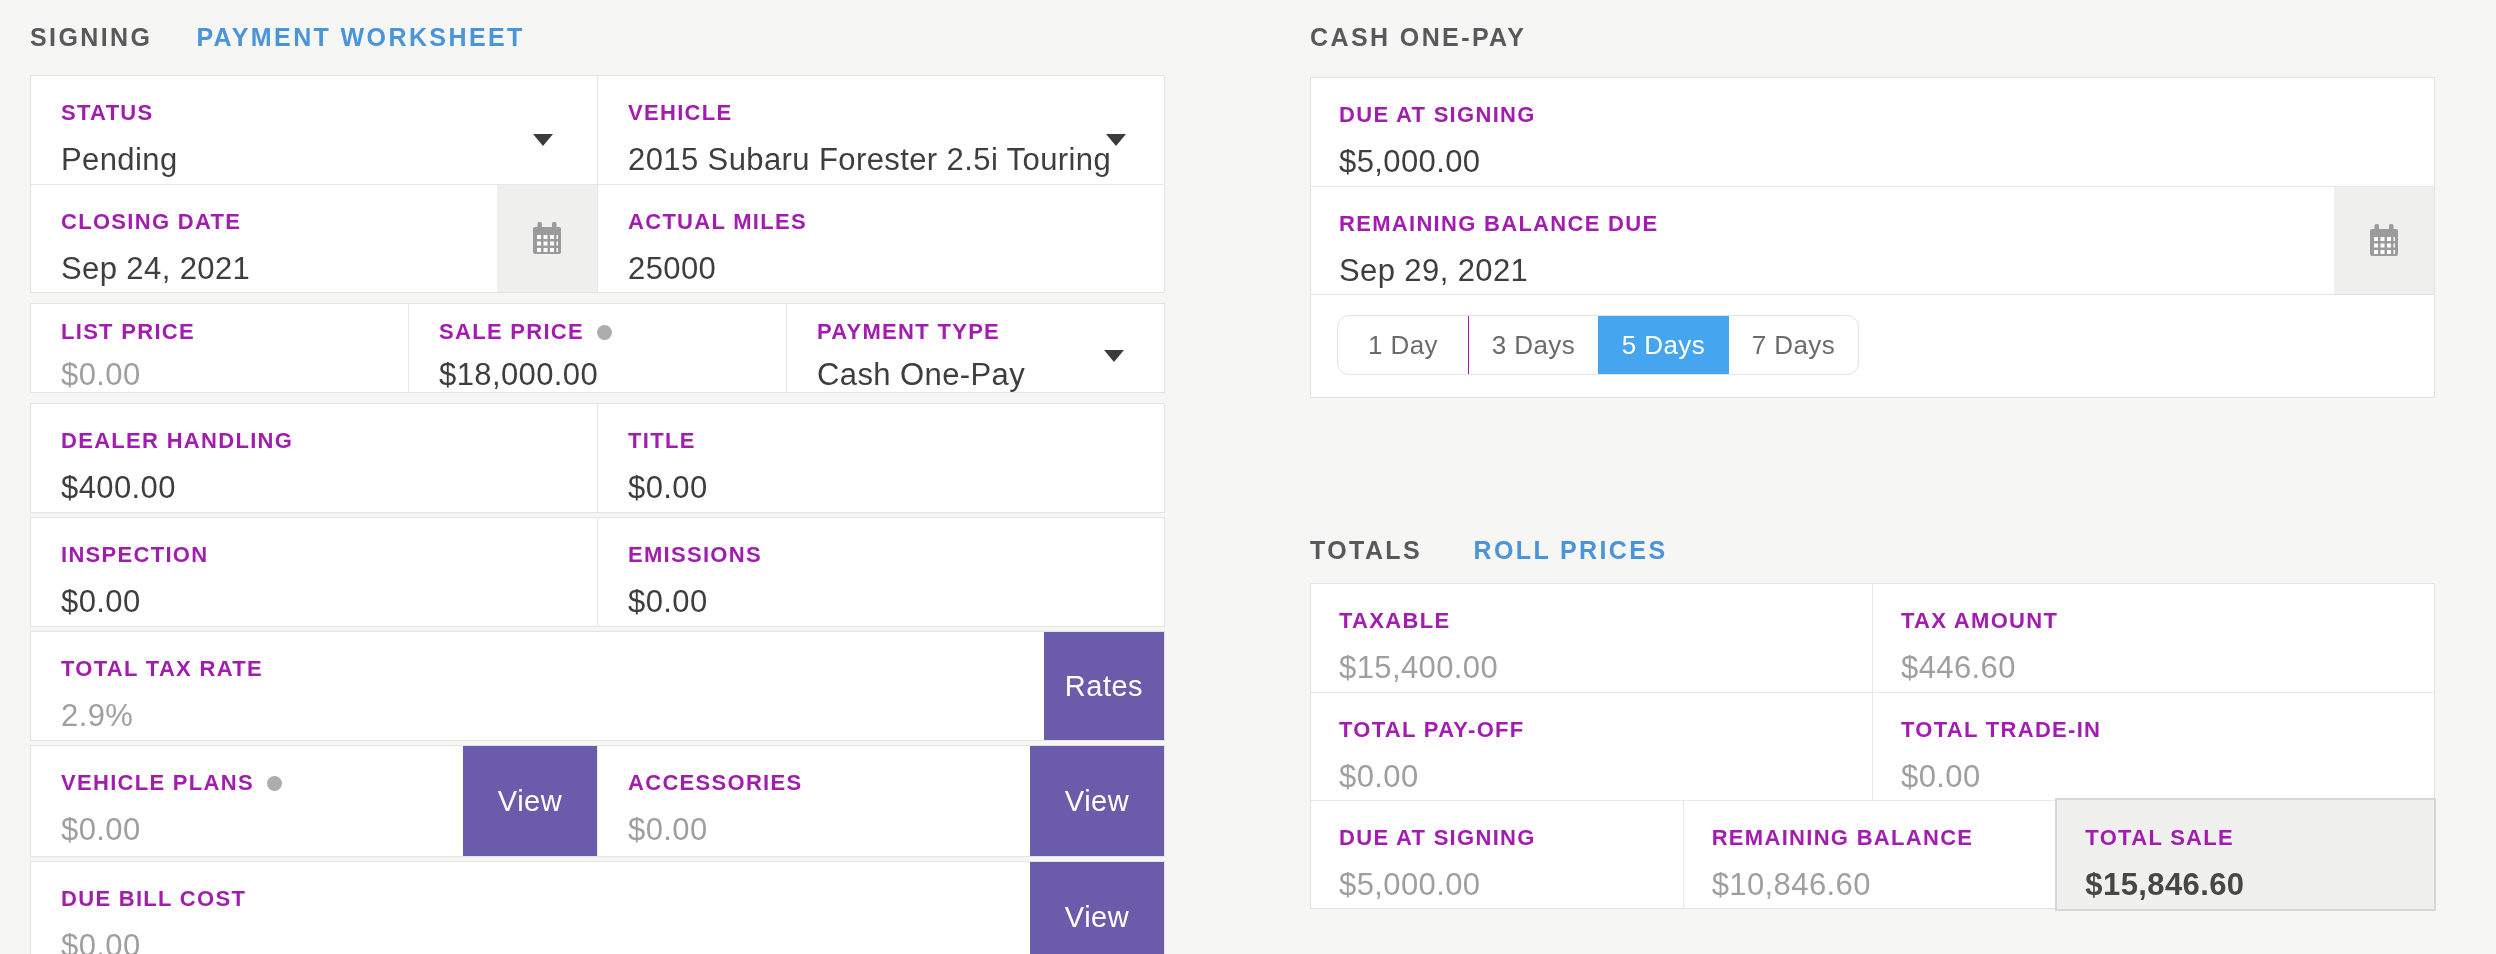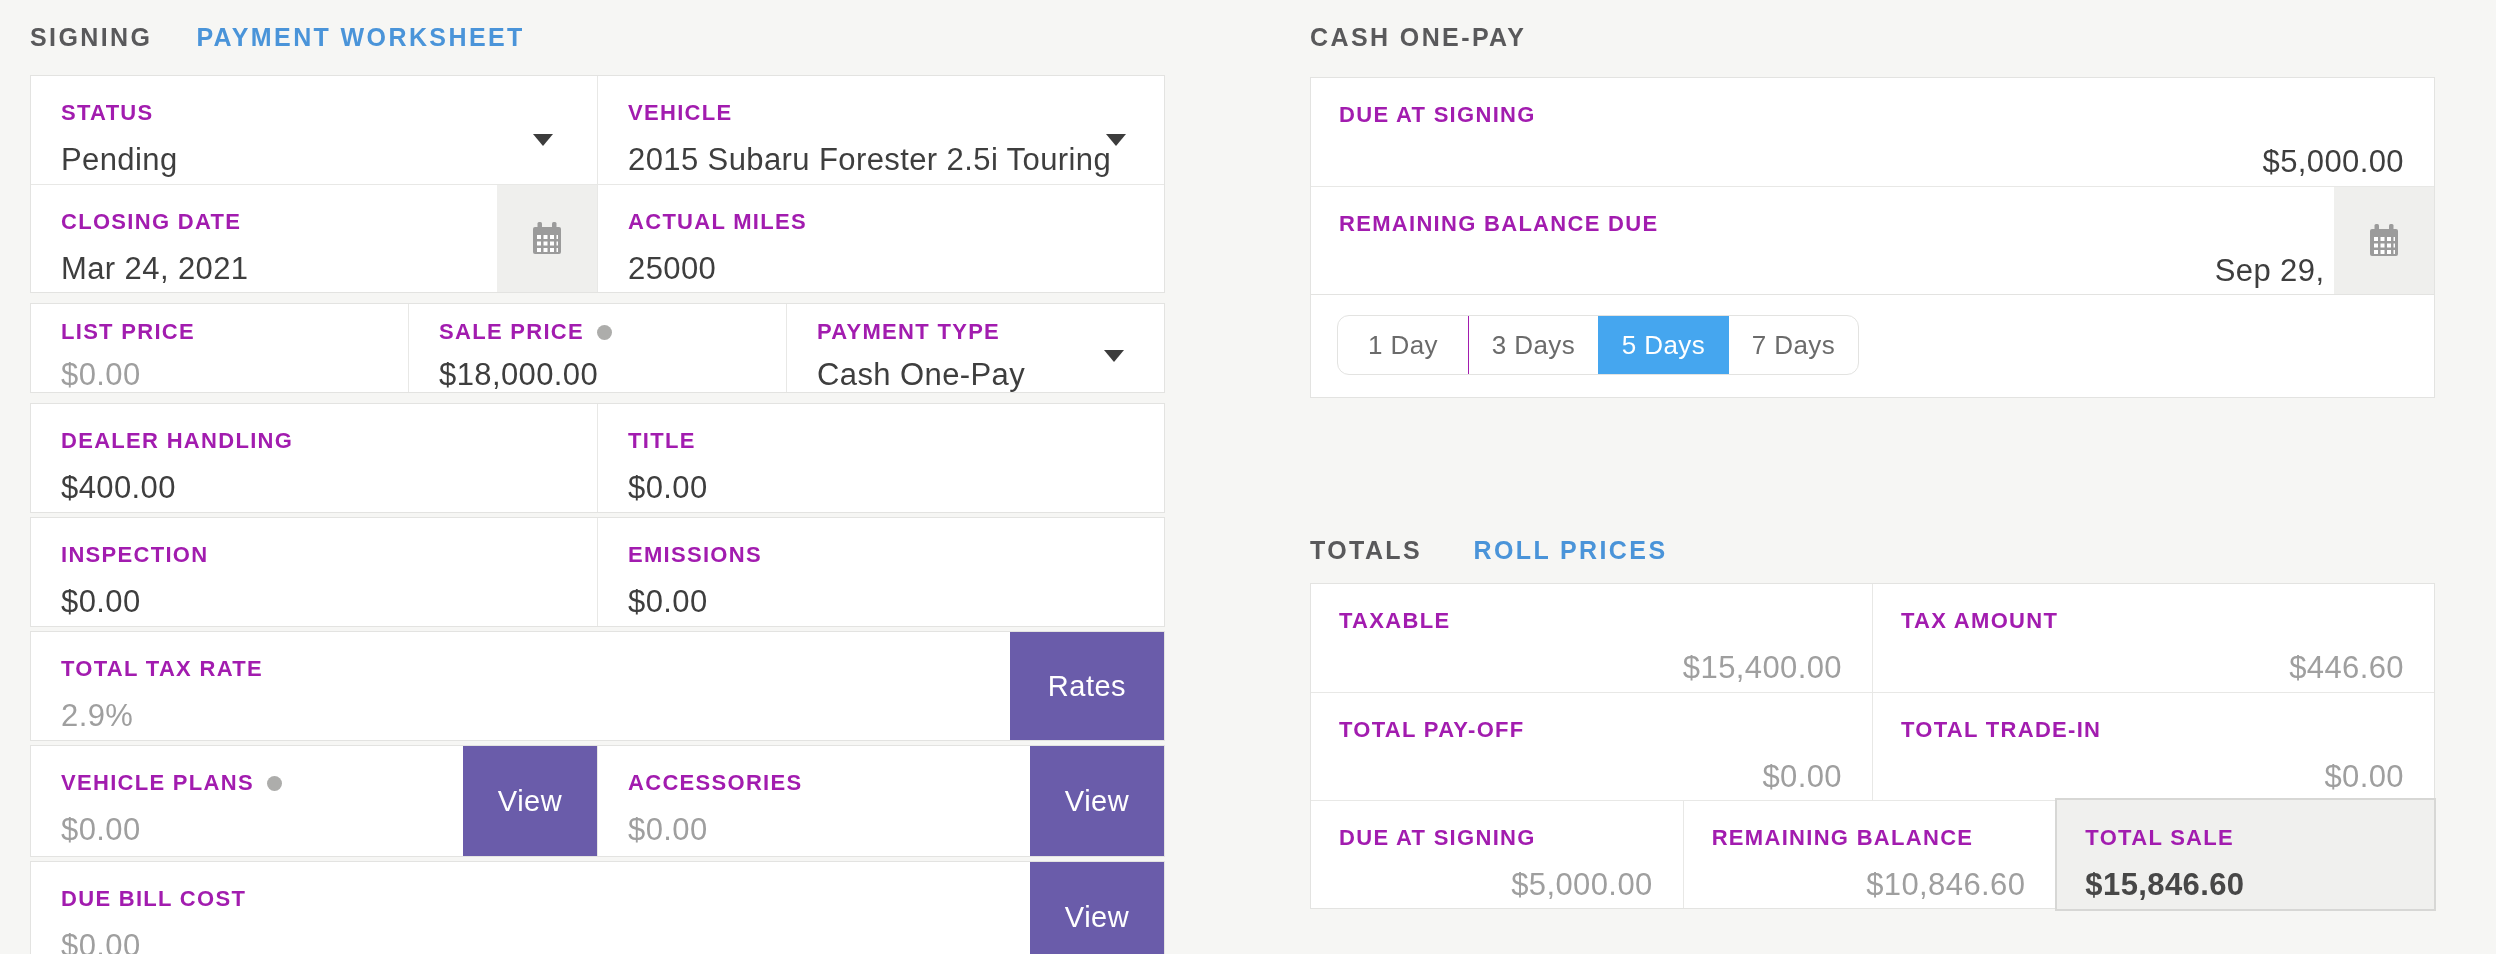--- a/index.html
+++ b/index.html
@@ -47,39 +47,39 @@
          border-top:12px solid #3c3c3c;}
   .compact .caret{bottom:30px;}
   .info-dot{width:15px;height:15px;border-radius:50%;background:#adadab;display:inline-block;}
   .calstrip{position:absolute;right:0;top:0;bottom:0;width:100px;background:#efefed;
             display:flex;align-items:center;justify-content:center;cursor:pointer;}
 
   
   .btn-purple{position:absolute;right:0;top:0;bottom:0;background:#6a5caa;color:#ffffff;
               font-size:29px;letter-spacing:.5px;display:flex;align-items:center;justify-content:center;
               cursor:pointer;}
-  .w145{width:154px;text-align:right;}
+  .w145{width:120px;text-align:right;}
   .w134{width:134px;}
 
   
   .daygroup{display:inline-flex;margin:20px 0 0 26px;border:1px solid #e3e3e1;border-radius:12px;
             overflow:hidden;background:#fff;}
   .daybtn{width:130px;height:58px;display:flex;align-items:center;justify-content:center;
           font-size:26px;color:#6b6b6b;letter-spacing:.4px;cursor:pointer;box-sizing:border-box;}
   .daybtn + .daybtn{border-left:1px solid #a21caf;}
   .daybtn.selected{background:#45a6ef;color:#ffffff;border-left-color:#45a6ef;}
   .daybtn.selected + .daybtn{border-left-color:#45a6ef;}
 
   .totals-head{margin-top:140px;}
   .totals-card{margin-top:20px;}
 
   
   .cell.highlight{background:#f0f0ee;border:2px solid #d7d7d5;margin:-3px -2px -3px 0;
                   padding:26px 35px 0 28px;z-index:2;}
-  .pr-cell{padding-left:28px;text-align:right;}
+  .pr-cell{padding-left:28px;}
 </style>
 </head>
 <body>
 
 <div id="app">
 
   <div class="panel-left">
 
     <div class="tabs">
       <span class="tab">SIGNING</span>
@@ -95,21 +95,21 @@
         </div>
         <div class="cell">
           <div class="flabel">VEHICLE</div>
           <div class="fvalue">2015 Subaru Forester 2.5i Touring</div>
           <span class="caret" style="right:38px;"></span>
         </div>
       </div>
       <div class="frow r108">
         <div class="cell">
           <div class="flabel">CLOSING DATE</div>
-          <div class="fvalue">Mar 24, 2021</div>
+          <div class="fvalue">Sep 24, 2021</div>
           <div class="calstrip">
             <svg width="30" height="33" viewBox="0 0 30 33">
               <rect x="5.5" y="0" width="4.5" height="8" rx="1.5" fill="#9b9b9b"></rect>
               <rect x="20" y="0" width="4.5" height="8" rx="1.5" fill="#9b9b9b"></rect>
               <rect x="1" y="5" width="28" height="27" rx="2" fill="#9b9b9b"></rect>
               <rect x="5" y="13" width="4" height="4" fill="#ffffff"></rect>
                 <rect x="11.5" y="13" width="4" height="4" fill="#ffffff"></rect>
                 <rect x="18" y="13" width="4" height="4" fill="#ffffff"></rect>
                 <rect x="24.5" y="13" width="1.5" height="4" fill="#ffffff"></rect>
               <rect x="5" y="19.5" width="4" height="4" fill="#ffffff"></rect>

